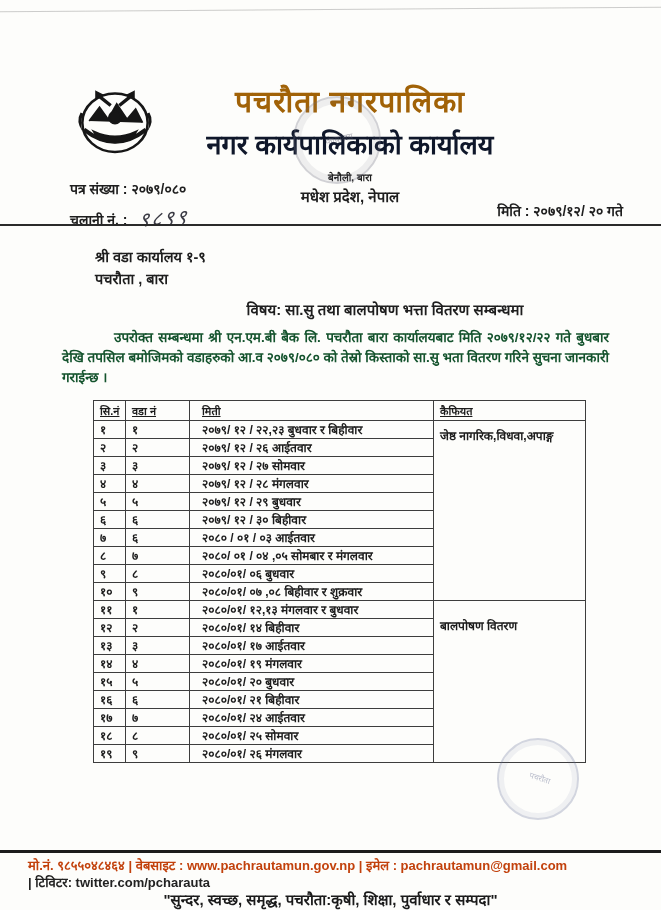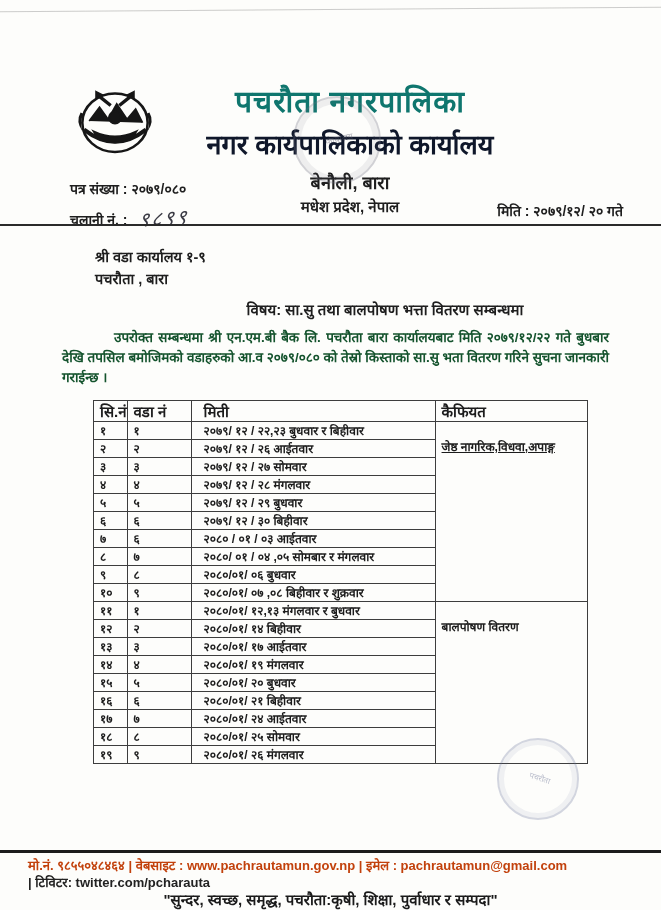--- a/index.html
+++ b/index.html
@@ -9,23 +9,23 @@
     background:#fdfdfb; overflow:hidden;
     font-family:"Liberation Sans","DejaVu Sans",sans-serif;
     color:#1e1e1e;
   }
   .scan-line { position:absolute; top:9px; left:0; width:100%; height:1px;
     background:rgba(60,60,60,.25); transform:rotate(-.4deg); }
 
   
   .emblem { position:absolute; left:72px; top:78px; width:86px; height:86px; }
   .head-center { position:absolute; left:130px; top:80px; width:440px; text-align:center; }
-  .muni-title { font-size:30px; font-weight:700; letter-spacing:1px; color:#0f766e; }
+  .muni-title { font-size:30px; font-weight:700; letter-spacing:1px; color:#a16207; }
   .office-title { font-size:27px; font-weight:700; margin-top:4px; color:#0f172a; }
-  .head-addr { font-size:18px; font-weight:700; margin-top:8px; }
+  .head-addr { font-size:10px; font-weight:700; margin-top:8px; }
   .head-prov { font-size:15px; font-weight:700; margin-top:2px; }
   .ref-block { position:absolute; left:70px; top:179px; font-size:14px; font-weight:700; }
   .ref-row { margin-bottom:6px; }
   .chalani-no { display:inline-block; font-size:20px; font-weight:400; color:#3a3a44;
     font-style:italic; transform:rotate(-4deg) skewX(-8deg); margin-left:8px; letter-spacing:2px; }
   .date-line { position:absolute; right:38px; top:201px; font-size:14px; font-weight:700; }
   .head-rule { position:absolute; left:0; top:224px; width:100%; height:2px; background:#2a2a2a; }
 
   .stamp { position:absolute; border-radius:50%; pointer-events:none; }
   .stamp-header { left:293px; top:96px; width:88px; height:88px;
@@ -42,21 +42,21 @@
   .subject { position:absolute; left:150px; top:299px; width:470px; text-align:center;
     font-size:15px; font-weight:700; }
   .body-par { position:absolute; left:62px; top:328px; width:547px;
     font-size:13.5px; font-weight:600; line-height:20px; text-align:justify; text-indent:52px; color:#14532d; }
 
   
   .dist-table { position:absolute; left:93px; top:400px; border-collapse:collapse;
     font-size:12px; font-weight:700; color:#1c1c1c; }
   .dist-table th, .dist-table td { border:1px solid #3d3d3d; padding:0 0 0 6px;
     height:17px; text-align:left; vertical-align:middle; white-space:nowrap; }
-  .dist-table th { height:20px; font-size:15px; }
+  .dist-table th { height:20px; font-size:11px;text-decoration:underline; }
   .c0 { width:32px; } .c1 { width:64px;margin-left:24px; } .c2 { width:244px; padding-left:12px !important; }
   .c3 { width:152px; }
   .dist-table td.remark { vertical-align:top; padding-top:2px; }
 
   
   .sig-zone { position:absolute; left:400px; top:748px; width:230px; height:85px; }
   .sig-dashes { position:absolute; left:35px; top:26px; width:165px; height:0;
     border-top:2px dashed rgba(30,140,100,.55); transform:rotate(-3deg); }
   .sig-svg { position:absolute; left:0; top:0; }
   .sig-name { position:absolute; left:20px; top:45px; width:190px; text-align:center;
@@ -133,21 +133,21 @@
         <th class="c1">वडा नं</th>
         <th class="c2">मिती</th>
         <th class="c3">कैफियत</th>
       </tr>
     </thead>
     <tbody>
         <tr>
           <td class="c0">१</td>
           <td class="c1">१</td>
           <td class="c2">२०७९/ १२ / २२,२३ बुधवार र बिहीवार</td>
-          <td class="c3 remark" rowspan="10" style="padding-top: 16px; text-decoration: underline;">जेष्ठ नागरिक,विधवा,अपाङ्ग</td>
+          <td class="c3 remark" rowspan="10" style="padding-top: 6px;">जेष्ठ नागरिक,विधवा,अपाङ्ग</td>
         </tr>
         <tr>
           <td class="c0">२</td>
           <td class="c1">२</td>
           <td class="c2">२०७९/ १२ / २६ आईतवार</td>
         </tr>
         <tr>
           <td class="c0">३</td>
           <td class="c1">३</td>
           <td class="c2">२०७९/ १२ / २७ सोमवार</td>

